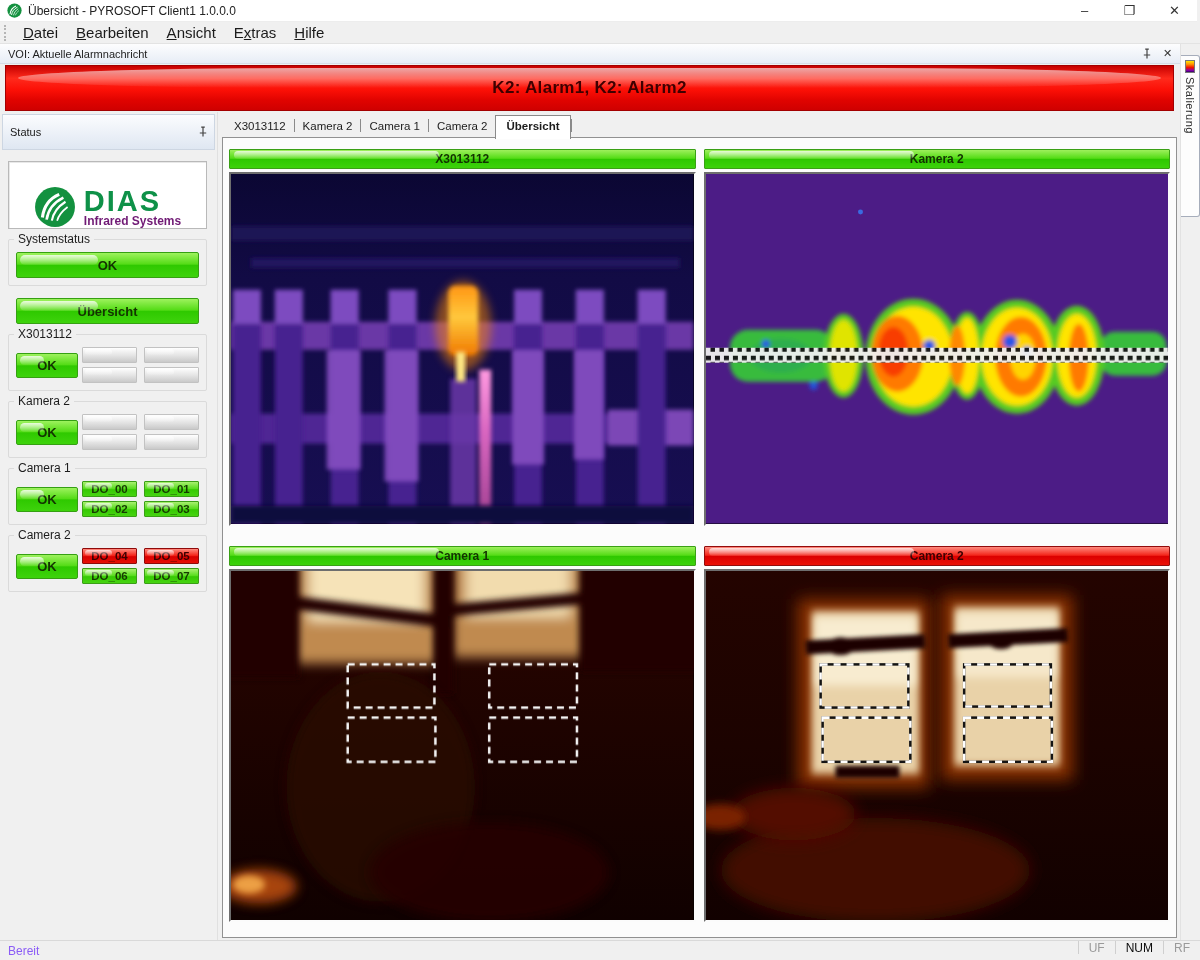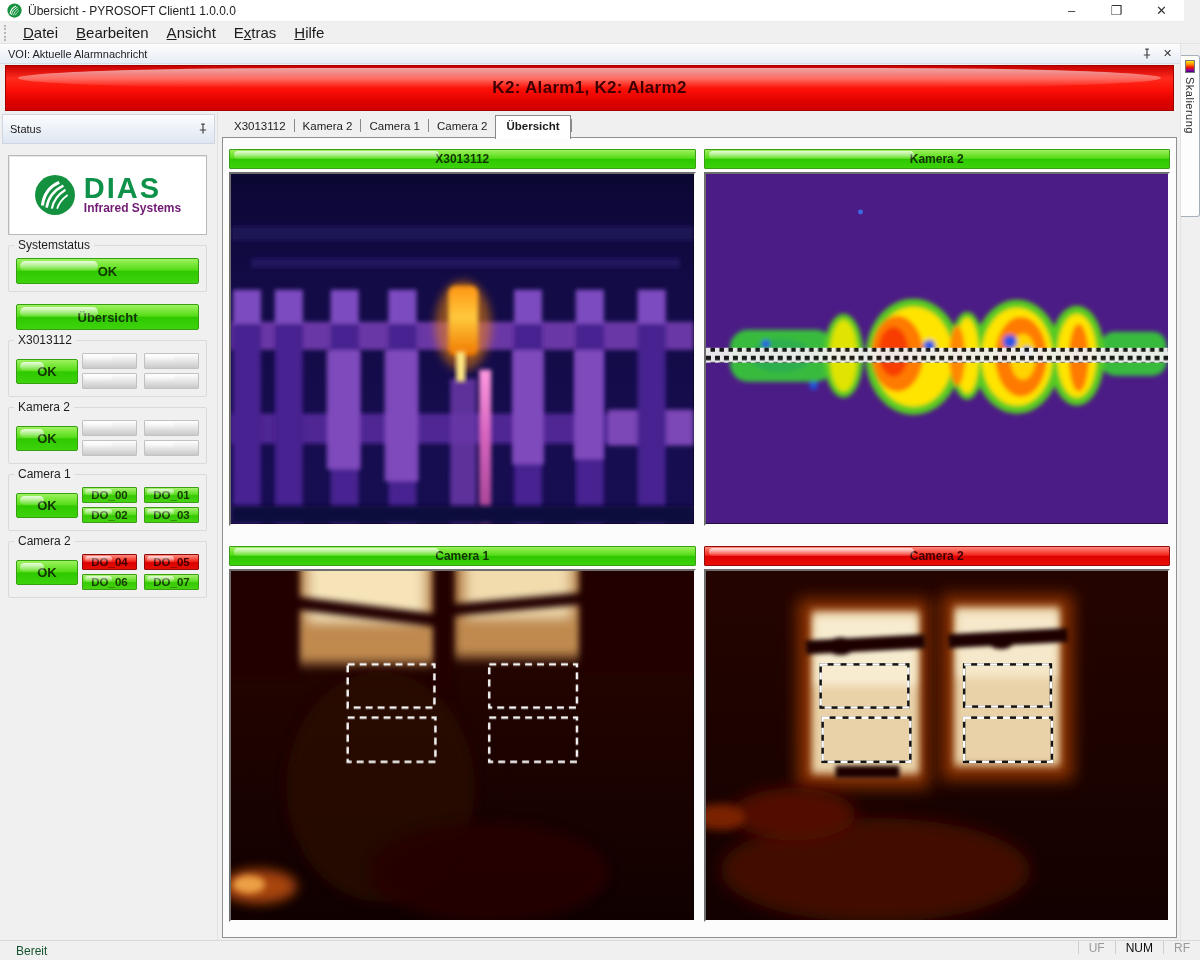--- a/index.html
+++ b/index.html
@@ -1,21 +1,21 @@
 <!DOCTYPE html>
 <html><head>
 <meta charset="utf-8">
 <style>
   * { margin:0; padding:0; box-sizing:border-box; }
   html,body { width:1200px; height:960px; }
   body { font-family:"Liberation Sans", sans-serif; background:#f0f0f0; overflow:hidden; }
   .app { position:relative; width:1200px; height:960px; background:#f0f0f0; }
 
   
-  .titlebar { position:absolute; top:0; left:0; right:16px; height:22px; background:#ffffff; display:flex; align-items:center; border-bottom:1px solid #ededed; }
+  .titlebar { position:absolute; top:0; left:0; right:3px; height:22px; background:#ffffff; display:flex; align-items:center; border-bottom:1px solid #ededed; }
   .titlebar .appicon { width:15px; height:15px; margin:0 6px 0 7px; }
   .titlebar .title { font-size:12px; color:#222; }
   .win-controls { margin-left:auto; display:flex; height:100%; }
   .win-btn { width:45px; display:flex; align-items:center; justify-content:center; font-size:13px; color:#333; cursor:default; }
 
   
   .menubar { position:absolute; top:22px; left:0; right:0; height:22px; background:#f0f0f0; display:flex; align-items:center; border-bottom:1px solid #e3e3e3; }
   .menugrip { width:4px; height:16px; margin:0 6px 0 4px; border-left:2px dotted #b5b5b5; }
   .menu-item { font-size:15px; color:#1b1b1b; padding:2px 9px; }
   .menu-item u { text-decoration:underline; }
@@ -25,24 +25,24 @@
   .dock-head { height:20px; background:linear-gradient(180deg,#fdfdfe,#e7edf6); border-bottom:1px solid #d6dde8; display:flex; align-items:center; padding:0 6px 0 8px; }
   .dock-title { font-size:11px; color:#1e1e1e; }
   .dock-icons { margin-left:auto; display:flex; gap:8px; align-items:center; }
   .dock-icon { width:13px; height:13px; display:flex; align-items:center; justify-content:center; color:#333; font-size:11px; }
   .banner { position:absolute; left:5px; right:6px; top:21px; height:46px; border:1px solid #a30000; background:linear-gradient(180deg,#c60000 0%, #ff2a1c 28%, #fb0f06 55%, #e00300 78%, #cf0000 100%); display:flex; align-items:center; justify-content:center; overflow:hidden; }
   .banner::before { content:""; position:absolute; left:1%; right:1%; top:2px; height:46%; border-radius:50% / 100%; background:linear-gradient(180deg,rgba(255,255,255,.65),rgba(255,255,255,0)); }
   .banner-text { position:relative; font-size:17px; font-weight:bold; color:#3f0000; letter-spacing:.3px; }
 
   
   .sidebar { position:absolute; top:112px; left:0; width:218px; bottom:20px; background:#f0f0f0; border-right:1px solid #e0e0e0; }
-  .side-head { height:30px; margin:2px 2px 11px 2px; background:linear-gradient(180deg,#fbfcfe,#dfe7f2); border:1px solid #cdd6e2; display:flex; align-items:center; padding:0 5px 0 7px; }
+  .side-head { height:36px; margin:2px 2px 11px 2px; background:linear-gradient(180deg,#fbfcfe,#dfe7f2); border:1px solid #cdd6e2; display:flex; align-items:center; padding:0 5px 0 7px; }
   .side-head .side-title { font-size:11px; color:#1a1a1a; }
   .side-head .dock-icon { margin-left:auto; }
-  .logo-box { margin:6px 10px 4px 8px; height:80px; background:#fff; border:1px solid #b9b9b9; box-shadow:1px 1px 0 #e8e8e8 inset; display:flex; align-items:center; justify-content:center; gap:8px; }
+  .logo-box { margin:6px 10px 4px 8px; height:68px; background:#fff; border:1px solid #b9b9b9; box-shadow:1px 1px 0 #e8e8e8 inset; display:flex; align-items:flex-end; justify-content:center; gap:8px; }
   .logo-swirl { width:42px; height:42px; }
   .logo-text .brand { font-size:29px; font-weight:bold; color:#0e9148; letter-spacing:2px; line-height:26px; }
   .logo-text .sub { font-size:12px; font-weight:bold; color:#701a75; }
 
   .groupbox { position:relative; margin:10px 10px 6px 8px; border:1px solid #dadada; border-radius:2px; padding:12px 7px 7px 7px; }
   .groupbox .gb-label { position:absolute; top:-8px; left:5px; background:#f0f0f0; padding:0 4px; font-size:12px; color:#1c1c1c; }
 
   .btn-green { position:relative; border:1px solid #35a012; border-radius:2px; background:linear-gradient(180deg,#9df25d 0%, #55dc17 46%, #2fc900 52%, #3ed30c 100%); color:#133300; font-weight:bold; display:flex; align-items:center; justify-content:center; overflow:hidden; }
   .btn-green::before { content:""; position:absolute; left:3px; right:55%; top:2px; height:42%; border-radius:8px; background:linear-gradient(180deg,rgba(255,255,255,.8),rgba(255,255,255,.05)); }
   .btn-big { height:26px; font-size:13px; }
@@ -74,21 +74,21 @@
   .cam-img svg { width:100%; height:100%; display:block; }
 
   
   .rightstrip { position:absolute; top:44px; right:0; width:20px; bottom:20px; background:#f0f0f0; border-left:1px solid #e2e2e2; }
   .vtab { margin-top:11px; margin-left:0; width:19px; height:162px; background:#fdfdfd; border:1px solid #a6adbb; border-left:none; border-radius:0 3px 3px 0; display:flex; flex-direction:column; align-items:center; padding-top:4px; }
   .vtab .scale-icon { width:10px; height:13px; border:1px solid #777; background:linear-gradient(180deg,#ffe600 0%, #ff9000 30%, #f01000 60%, #8a00a8 85%, #30006a 100%); margin-bottom:4px; flex:none; }
   .vtab .vlabel { writing-mode:vertical-rl; font-size:11px; color:#2a2a2a; letter-spacing:.5px; }
 
   
   .statusbar { position:absolute; bottom:0; left:0; right:0; height:20px; background:#f0f0f0; border-top:1px solid #d9d9d9; display:flex; align-items:center; font-size:12px; }
-  .status-msg { color:#14532d; padding-left:16px; }
+  .status-msg { color:#8b5cf6; padding-left:8px; }
   .status-keys { margin-left:auto; display:flex; align-items:flex-start; height:100%; }
   .skey { padding:0 10px; }
   .key-off { color:#9a9a9a; }
   .key-on { color:#0a0a0a; }
   .skey-sep { width:1px; height:13px; background:#cfcfcf; }
 
   .pin-svg { width:12px; height:12px; }
 </style>
 </head>
 <body>

